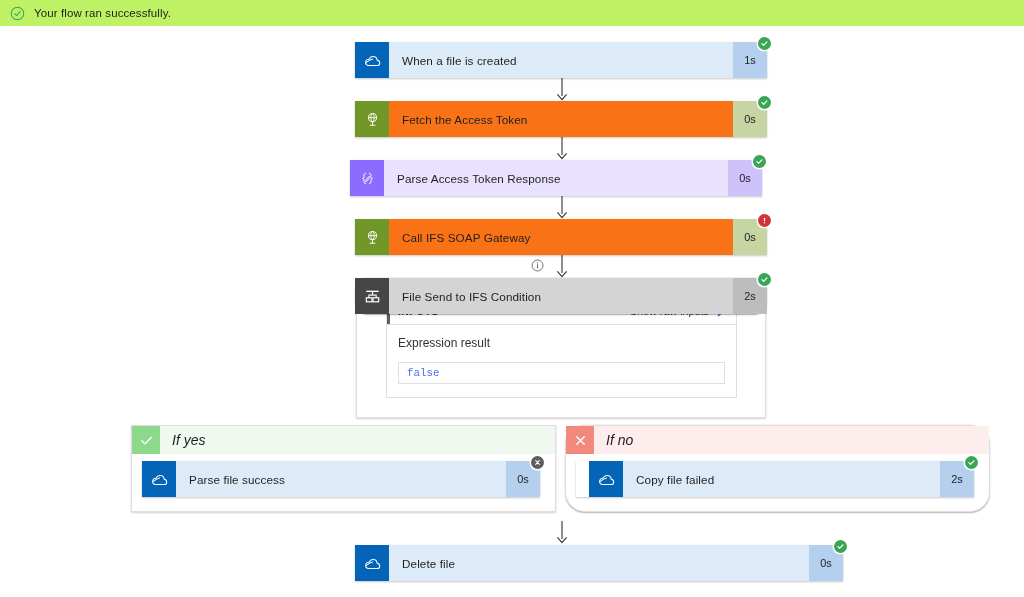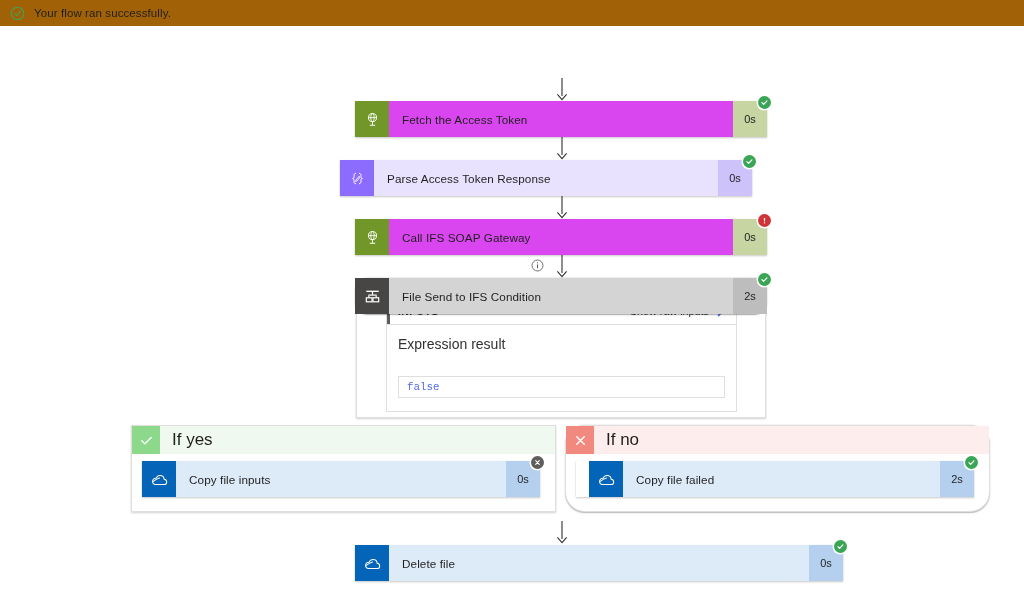--- a/index.html
+++ b/index.html
@@ -16,21 +16,21 @@
     overflow: hidden;
     background: #ffffff;
   }
 
   
   .banner {
     position: absolute;
     left: 0; top: 0;
     width: 1024px;
     height: 26px;
-    background: #a16207;
+    background: #bef264;
     display: flex;
     align-items: center;
     padding-left: 10px;
     box-sizing: border-box;
   }
   .banner-icon { width: 15px; height: 15px; flex: 0 0 auto; margin-right: 9px; }
   .banner-text {
     font-size: 11.5px;
     color: #201f1e;
     letter-spacing: .1px;
@@ -73,21 +73,21 @@
     color: #201f1e;
     position: relative;
   }
 
   
   .t-onedrive .node-icon { background: #0364b8; }
   .t-onedrive .node-title { background: #ddeaf8; }
   .t-onedrive .node-dur   { background: #b4d0ee; }
 
   .t-http .node-icon { background: #709727; }
-  .t-http .node-title { background: #d946ef; }
+  .t-http .node-title { background: #f97316; }
   .t-http .node-dur   { background: #c6d5a2; }
 
   .t-json .node-icon { background: #8c6cff; }
   .t-json .node-title { background: #e8e2ff; }
   .t-json .node-dur   { background: #cec2fb; }
 
   .t-cond .node-icon { background: #484644; }
   .t-cond .node-title { background: #d4d4d4; }
   .t-cond .node-dur   { background: #bdbdbd; }
 
@@ -157,23 +157,23 @@
     margin-left: auto;
     display: flex;
     align-items: center;
     font-size: 10.8px;
     color: #323130;
     cursor: pointer;
   }
   .inputs-raw .chev { margin-left: 7px; display: flex; }
   .inputs-body { padding: 11px 11px 13px 11px; }
   .expr-label {
-    font-size: 14px;
+    font-size: 12px;
     color: #323130;
-    margin-bottom: 24px;
+    margin-bottom: 12px;
   }
   .expr-value {
     border: 1px solid #e1dfdd;
     background: #ffffff;
     height: 20px;
     display: flex;
     align-items: center;
     padding-left: 8px;
     font-family: "Liberation Mono", monospace;
     font-size: 10.8px;
@@ -198,22 +198,23 @@
     flex: 0 0 28px;
     display: flex;
     align-items: center;
     justify-content: center;
   }
   .branch-head .bh-label {
     flex: 1 1 auto;
     display: flex;
     align-items: center;
     padding-left: 12px;
-    font-size: 17px;
+    font-size: 14px;
     color: #201f1e;
+    font-style: italic;
   }
   .branch.yes .bh-icon  { background: #8cd98c; }
   .branch.yes .bh-label { background: #eff9ef; }
   .branch.no  .bh-icon  { background: #f1897f; }
   .branch.no  .bh-label { background: #fdeeed; }
 </style>
 </head>
 <body>
 
 <div id="screen">
@@ -221,20 +222,37 @@
   <div class="banner">
     <span class="banner-icon">
       <svg width="15" height="15" viewBox="0 0 16 16">
         <circle cx="8" cy="8" r="6.7" fill="none" stroke="#3aa655" stroke-width="1.1"></circle>
         <path d="M5 8.1 L7.1 10.2 L11.1 5.8" fill="none" stroke="#3aa655" stroke-width="1.1" stroke-linecap="round" stroke-linejoin="round"></path>
       </svg>
     </span>
     <span class="banner-text">Your flow ran successfully.</span>
   </div>
 
+  <div class="node t-onedrive" style="left:355px; top:42px; width:412px;">
+    <div class="node-icon">
+      <svg width="19" height="19" viewBox="0 0 24 24">
+        <path d="M7.2 18.4h10.3c2 0 3.6-1.5 3.6-3.4 0-1.8-1.4-3.2-3.2-3.4-.3-2.6-2.5-4.6-5.2-4.6-2.2 0-4.1 1.4-4.9 3.3-.2 0-.3 0-.5 0-2.2 0-4 1.8-4 4s1.7 4.1 3.9 4.1z" fill="none" stroke="#ffffff" stroke-width="1.3"></path>
+        <path d="M3.6 14.8c1.6-1.3 5.2-3.9 8.4-4.8" fill="none" stroke="#ffffff" stroke-width="1.3" stroke-linecap="round"></path>
+      </svg>
+    </div>
+    <div class="node-title">When a file is created</div>
+    <div class="node-dur">
+      <span>1s</span>
+      <span class="badge ok">
+        <svg width="9" height="9" viewBox="0 0 12 12">
+          <path d="M2.6 6.2 L4.8 8.4 L9.2 3.8" fill="none" stroke="#ffffff" stroke-width="1.6" stroke-linecap="round" stroke-linejoin="round"></path>
+        </svg>
+      </span>
+    </div>
+  </div>
 
   <div class="arrow" style="left:554px; top:78px;">
     <svg width="16" height="24" viewBox="0 0 16 24">
       <line x1="8" y1="0" x2="8" y2="18" stroke="#323130" stroke-width="1.1"></line>
       <path d="M3.4 16.4 L8 21.6 L12.6 16.4" fill="none" stroke="#323130" stroke-width="1.1"></path>
     </svg>
   </div>
 
   <div class="node t-http" style="left:355px; top:101px; width:412px;">
     <div class="node-icon">
@@ -257,21 +275,21 @@
     </div>
   </div>
 
   <div class="arrow" style="left:554px; top:137px;">
     <svg width="16" height="24" viewBox="0 0 16 24">
       <line x1="8" y1="0" x2="8" y2="18" stroke="#323130" stroke-width="1.1"></line>
       <path d="M3.4 16.4 L8 21.6 L12.6 16.4" fill="none" stroke="#323130" stroke-width="1.1"></path>
     </svg>
   </div>
 
-  <div class="node t-json" style="left:340px; top:160px; width:412px;">
+  <div class="node t-json" style="left:350px; top:160px; width:412px;">
     <div class="node-icon">
       <svg width="19" height="19" viewBox="0 0 24 24">
         <path d="M9.6 5.4c-2 0-2 1.7-2 3.3s0 3.3-1.8 3.3c1.8 0 1.8 1.7 1.8 3.3s0 3.3 2 3.3" fill="none" stroke="#ffffff" stroke-width="1.2" stroke-linecap="round"></path>
         <path d="M14.4 5.4c2 0 2 1.7 2 3.3s0 3.3 1.8 3.3c-1.8 0-1.8 1.7-1.8 3.3s0 3.3-2 3.3" fill="none" stroke="#ffffff" stroke-width="1.2" stroke-linecap="round"></path>
         <path d="M9.8 14.3 L13.9 9.2 L15.1 10.4 L11 15.5 L9.6 15.8 Z" fill="none" stroke="#ffffff" stroke-width="1.1" stroke-linejoin="round"></path>
       </svg>
     </div>
     <div class="node-title">Parse Access Token Response</div>
     <div class="node-dur">
       <span>0s</span>
@@ -379,21 +397,21 @@
       <div class="bh-label">If yes</div>
     </div>
 
     <div class="node t-onedrive" style="left:10px; top:35px; width:398px;">
       <div class="node-icon">
         <svg width="19" height="19" viewBox="0 0 24 24">
           <path d="M7.2 18.4h10.3c2 0 3.6-1.5 3.6-3.4 0-1.8-1.4-3.2-3.2-3.4-.3-2.6-2.5-4.6-5.2-4.6-2.2 0-4.1 1.4-4.9 3.3-.2 0-.3 0-.5 0-2.2 0-4 1.8-4 4s1.7 4.1 3.9 4.1z" fill="none" stroke="#ffffff" stroke-width="1.3"></path>
           <path d="M3.6 14.8c1.6-1.3 5.2-3.9 8.4-4.8" fill="none" stroke="#ffffff" stroke-width="1.3" stroke-linecap="round"></path>
         </svg>
       </div>
-      <div class="node-title">Copy file inputs</div>
+      <div class="node-title">Parse file success</div>
       <div class="node-dur">
         <span>0s</span>
         <span class="badge skip">
           <svg width="9" height="9" viewBox="0 0 12 12">
             <path d="M3.6 3.6 L8.4 8.4 M8.4 3.6 L3.6 8.4" fill="none" stroke="#ffffff" stroke-width="1.5" stroke-linecap="round"></path>
           </svg>
         </span>
       </div>
     </div>
   </div>

